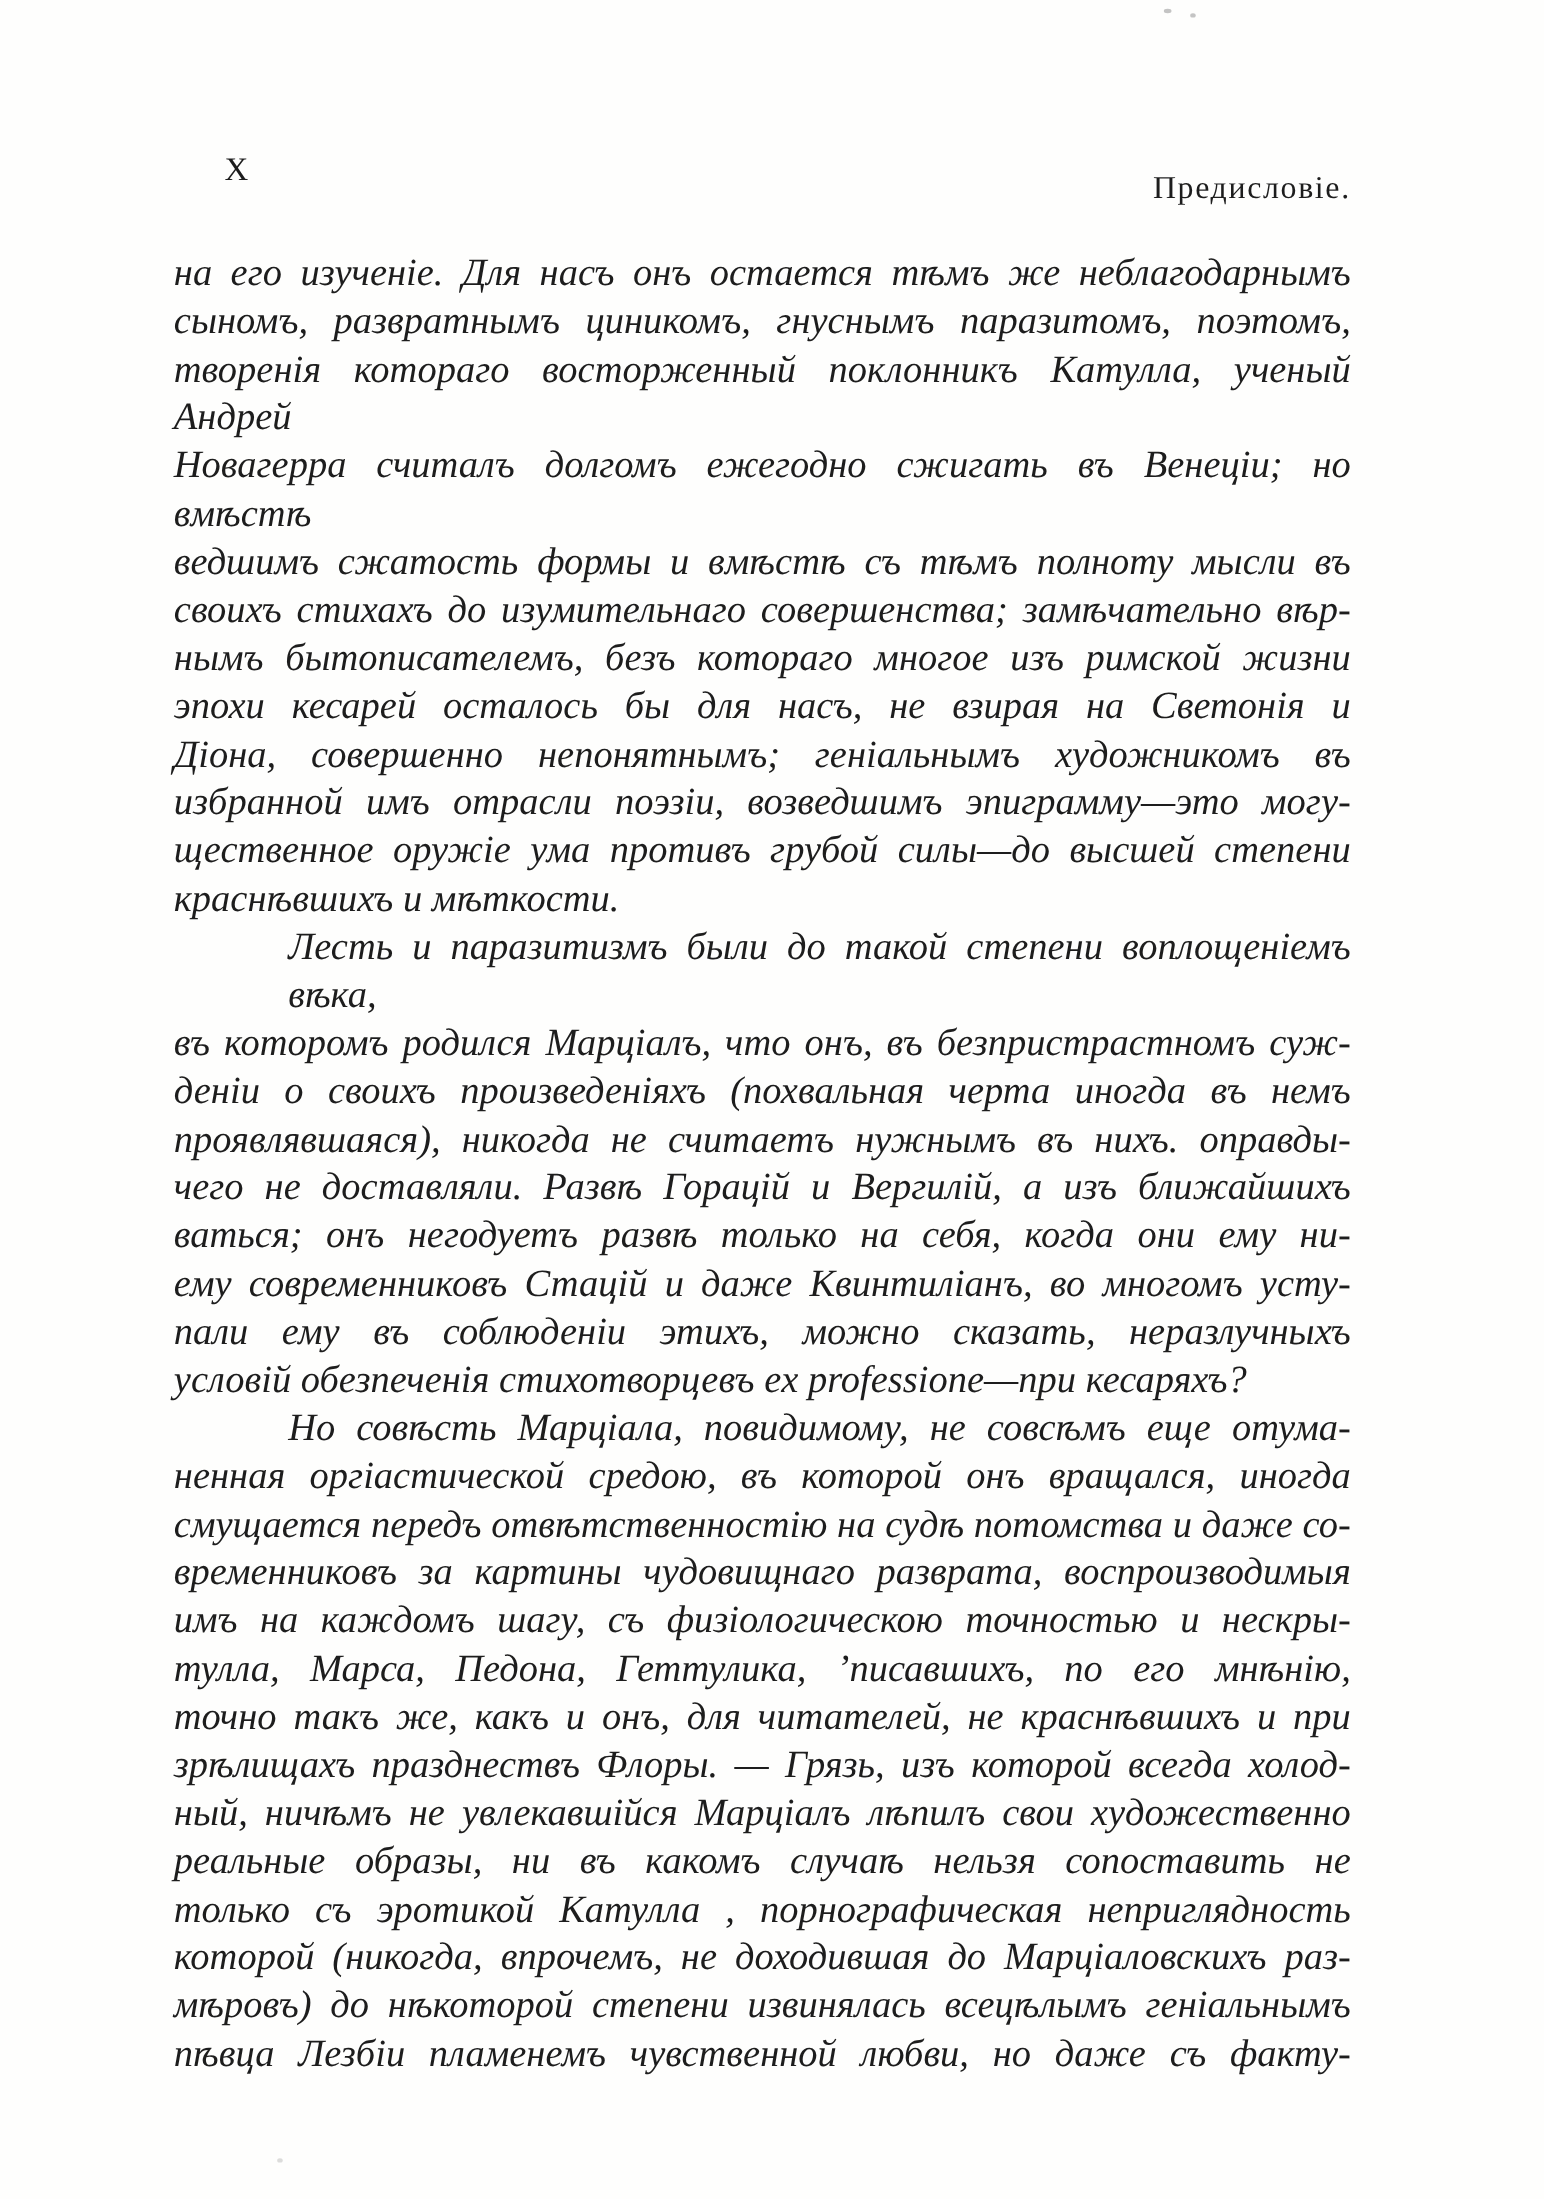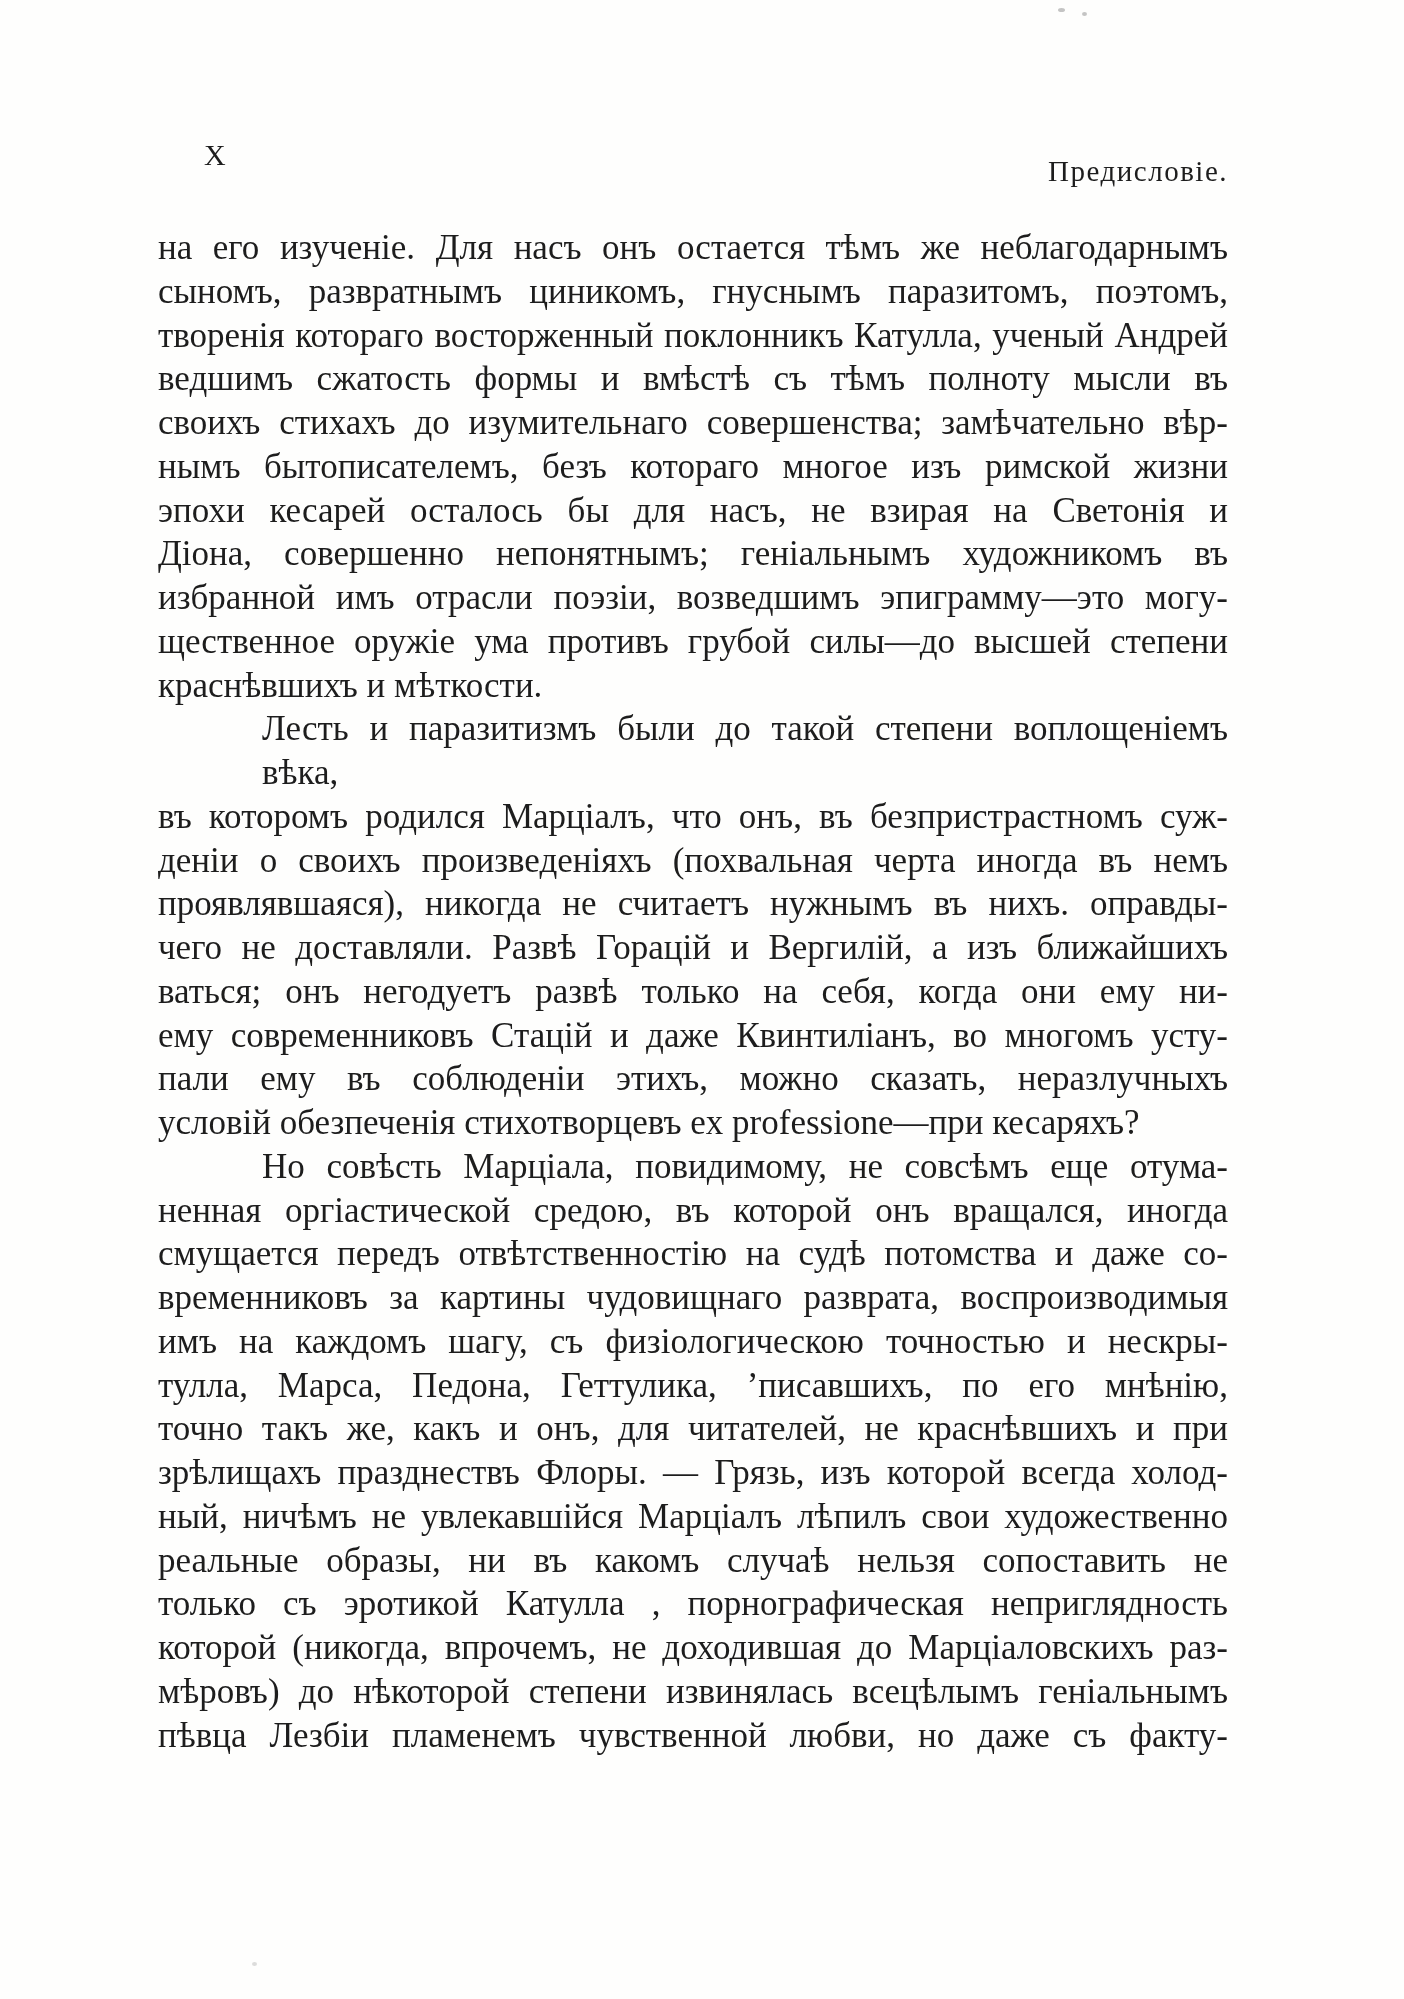--- a/index.html
+++ b/index.html
@@ -45,20 +45,21 @@
     left: 158px;
     width: 1070px;
     font-size: 35px;
     line-height: 43.75px;
   }
   .line {
     text-align: justify;
     text-align-last: justify;
     white-space: normal;
     overflow: visible;
+    font-style: italic;
   }
   .line.indent {
     padding-left: 104px;
   }
   .line.para-end {
     text-align-last: left;
   }
   
   .speck {
     position: absolute;
@@ -76,20 +77,21 @@
 
   <div class="running-head">
     <span class="page-number">X</span>
     <span class="head-title">Предисловіе.</span>
   </div>
 
   <div class="text-block">
       <div class="line">на его изученіе. Для насъ онъ остается тѣмъ же неблагодарнымъ</div>
       <div class="line">сыномъ, развратнымъ циникомъ, гнуснымъ паразитомъ, поэтомъ,</div>
       <div class="line">творенія котораго восторженный поклонникъ Катулла, ученый Андрей</div>
+      <div class="line">Новагерра считалъ долгомъ ежегодно сжигать въ Венеціи; но вмѣстѣ</div>
       <div class="line">ведшимъ сжатость формы и вмѣстѣ съ тѣмъ полноту мысли въ</div>
       <div class="line">своихъ стихахъ до изумительнаго совершенства; замѣчательно вѣр-</div>
       <div class="line">нымъ бытописателемъ, безъ котораго многое изъ римской жизни</div>
       <div class="line">эпохи кесарей осталось бы для насъ, не взирая на Светонія и</div>
       <div class="line">Діона, совершенно непонятнымъ; геніальнымъ художникомъ въ</div>
       <div class="line">избранной имъ отрасли поэзіи, возведшимъ эпиграмму—это могу-</div>
       <div class="line">щественное оружіе ума противъ грубой силы—до высшей степени</div>
       <div class="line para-end">краснѣвшихъ и мѣткости.</div>
       <div class="line indent">Лесть и паразитизмъ были до такой степени воплощеніемъ вѣка,</div>
       <div class="line">въ которомъ родился Марціалъ, что онъ, въ безпристрастномъ суж-</div>

